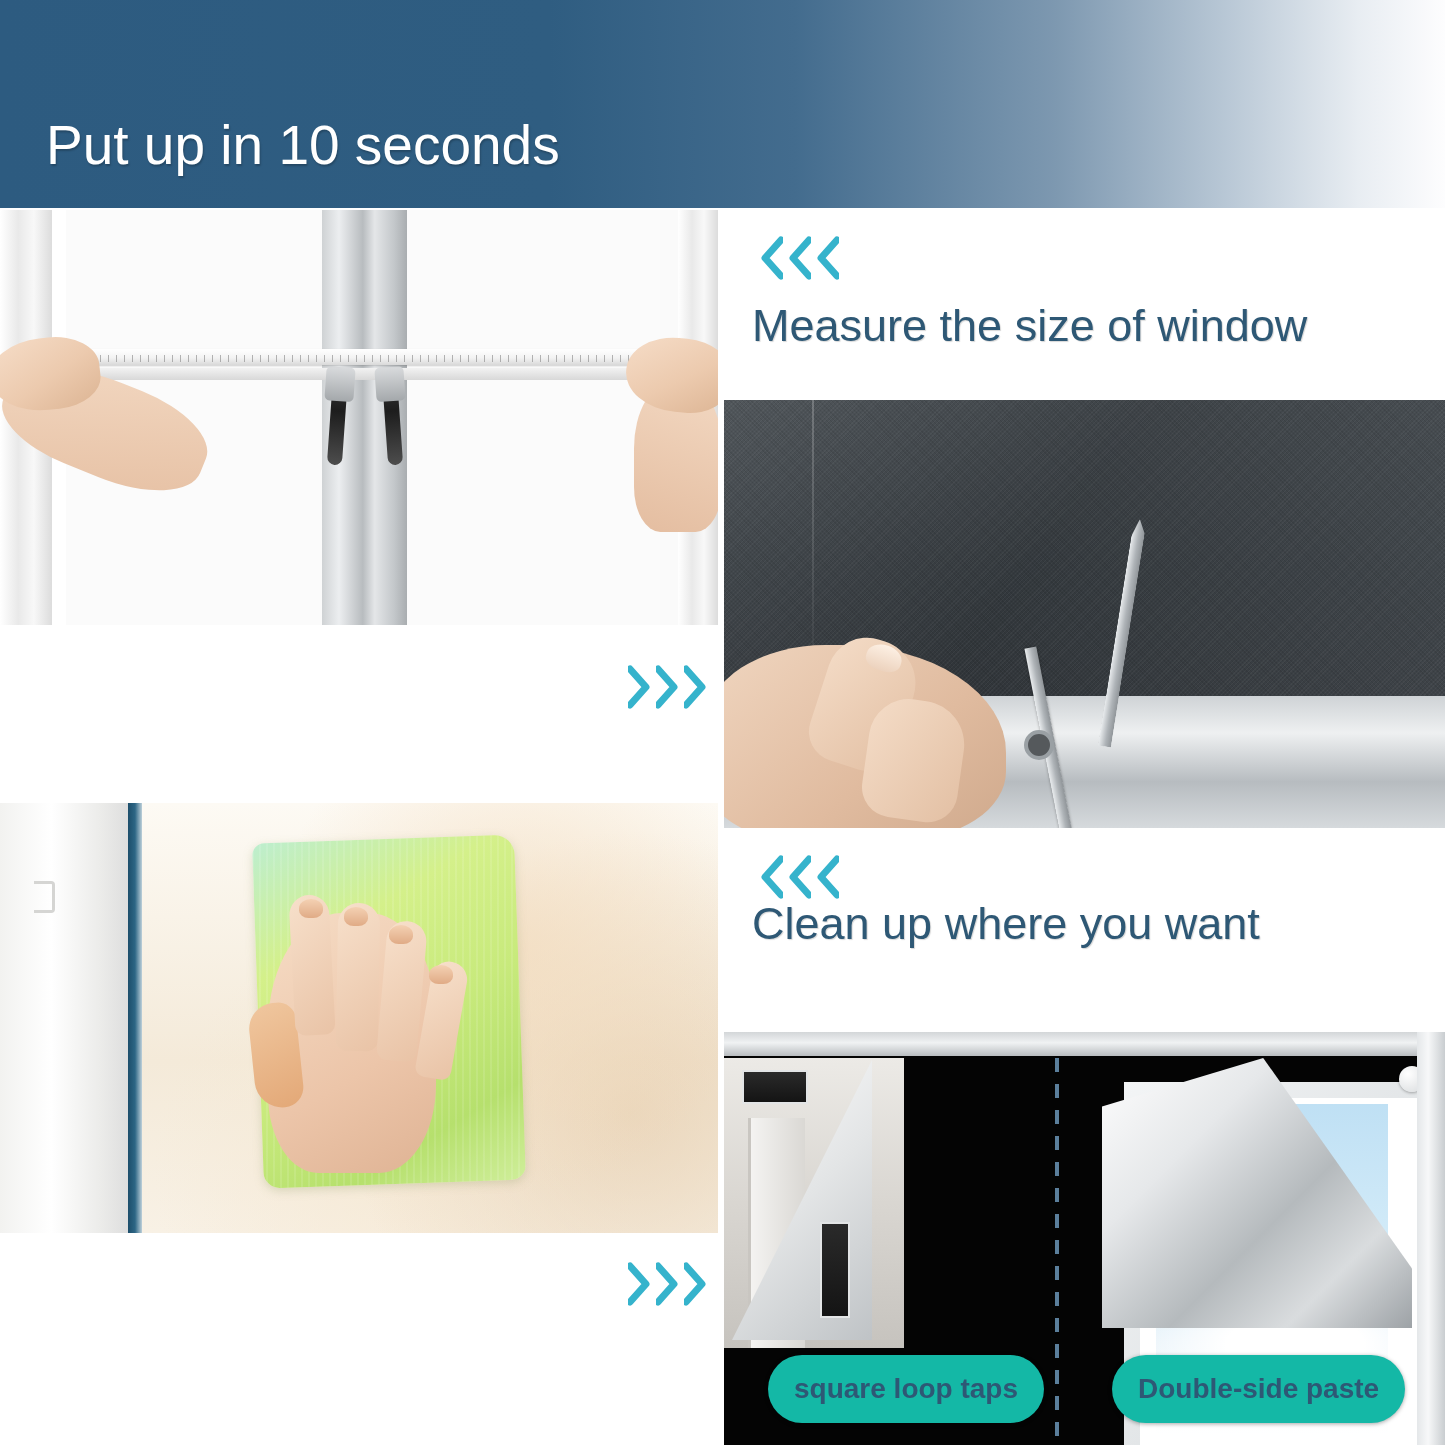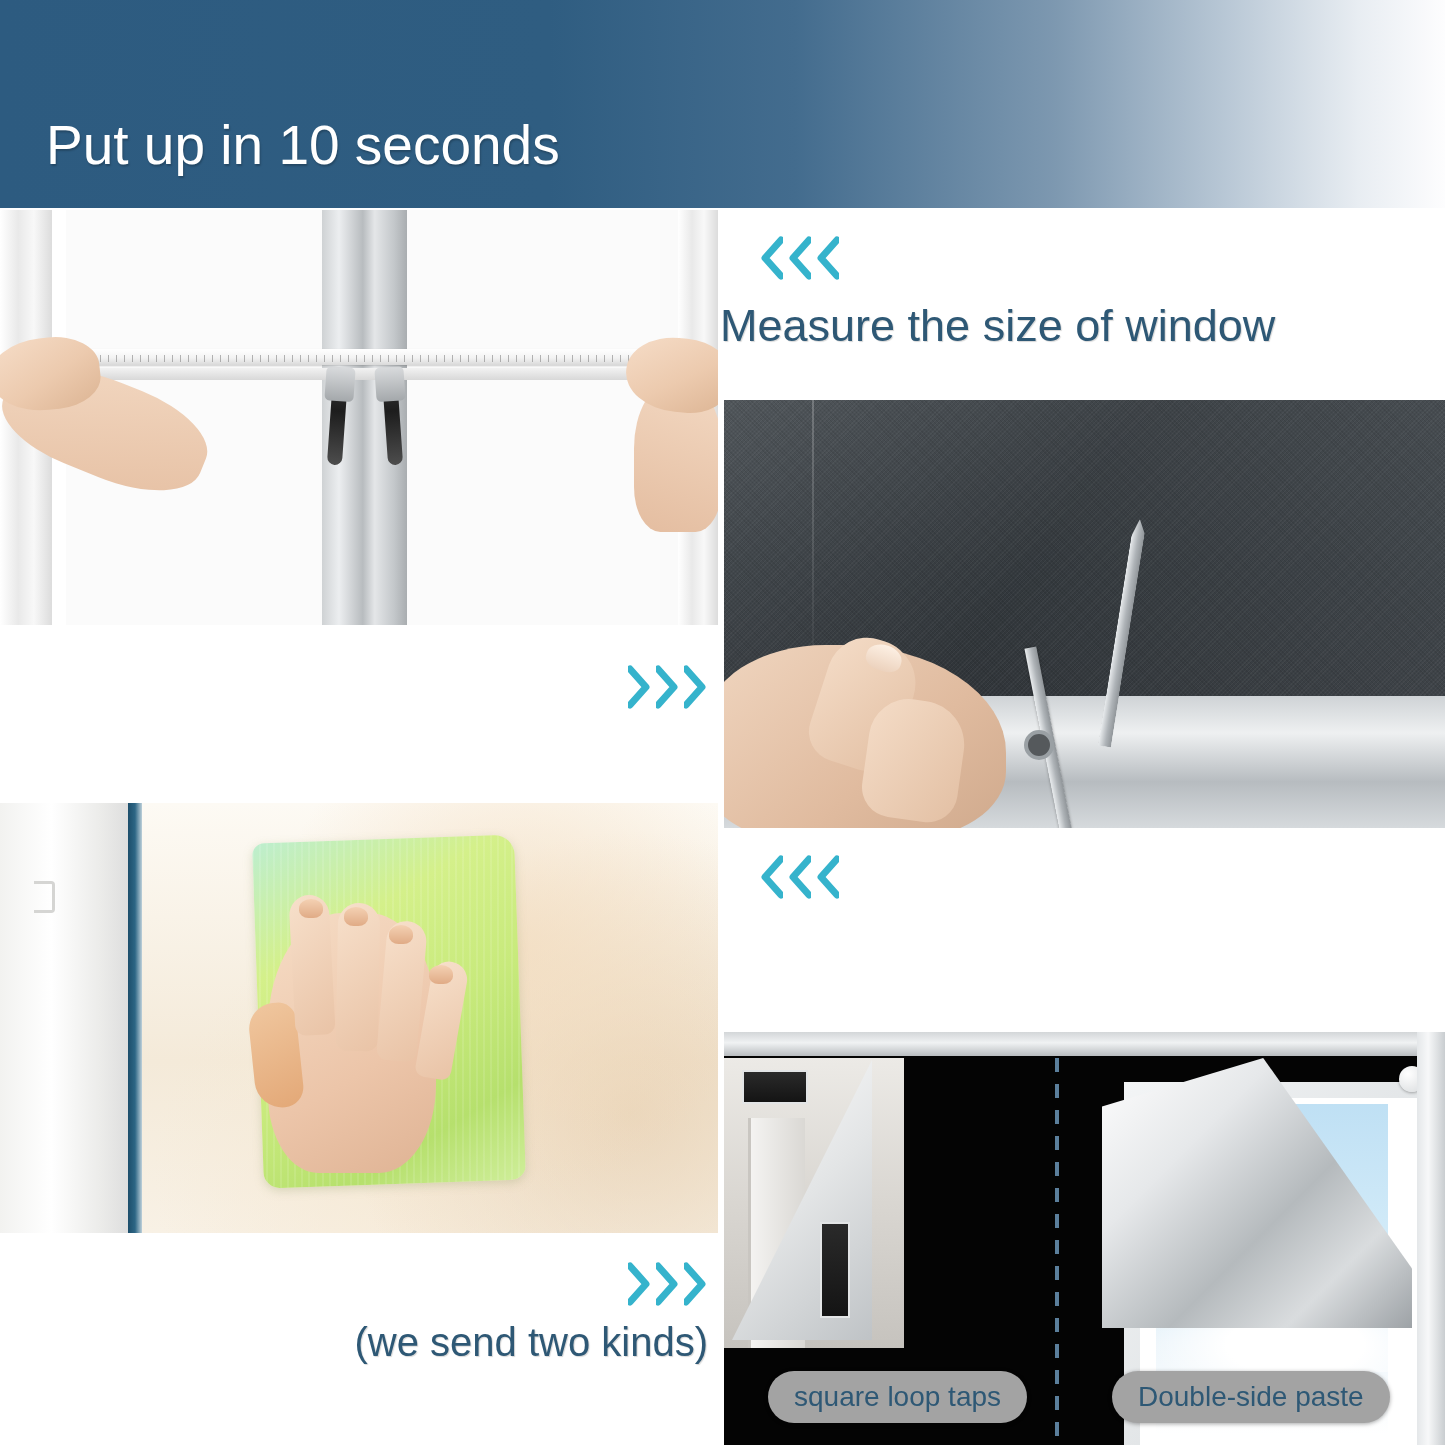--- a/index.html
+++ b/index.html
@@ -327,27 +327,28 @@
     border-radius: 50%;
     box-shadow: 0 1px 3px rgba(0,0,0,.3);
   }
   .p4 .dash {
     position:absolute; left: 331px; top: 26px; width: 4px; bottom: 0;
     background: repeating-linear-gradient(to bottom,
       #5b7f9c 0 14px, transparent 14px 26px);
   }
   .p4 .pill {
     position:absolute;
-    background: #a3a3a3;
+    background: #14b8a6;
     border-radius: 40px;
     color: #2e5875;
     font-size: 28px;
-    padding: 10px 26px;
+    padding: 18px 26px;
     white-space: nowrap;
     box-shadow: 0 1px 4px rgba(0,0,0,.35);
+    font-weight: bold;
   }
   .p4 .pill-left  { left: 44px;  bottom: 22px; }
   .p4 .pill-right { left: 388px; bottom: 22px; }
 </style>
 </head>
 <body>
 
 <div id="page">
 
   <div class="banner">
@@ -376,21 +377,21 @@
     <svg width="26" height="44" viewBox="0 0 26 44">
       <path d="M24 4 L8 22 L24 40" fill="none" stroke="#35b3cc" stroke-width="7" stroke-linecap="round" stroke-linejoin="round"></path>
     </svg>
     <svg width="26" height="44" viewBox="0 0 26 44">
       <path d="M24 4 L8 22 L24 40" fill="none" stroke="#35b3cc" stroke-width="7" stroke-linecap="round" stroke-linejoin="round"></path>
     </svg>
     <svg width="26" height="44" viewBox="0 0 26 44">
       <path d="M24 4 L8 22 L24 40" fill="none" stroke="#35b3cc" stroke-width="7" stroke-linecap="round" stroke-linejoin="round"></path>
     </svg>
   </div>
-  <div class="caption" style="left:720px; top:300px;">Measure the size of window</div>
+  <div class="caption" style="left:752px; top:300px;">Measure the size of window</div>
 
   <div class="photo p2">
     <div class="fabric"></div>
     <div class="fold"></div>
     <div class="silver"></div>
     <div class="scissor-blade blade-a"></div>
     <div class="scissor-blade blade-b"></div>
     <div class="pivot"></div>
     <div class="hand2"></div>
     <div class="finger f1"></div>
@@ -433,20 +434,21 @@
       <path d="M24 4 L8 22 L24 40" fill="none" stroke="#35b3cc" stroke-width="7" stroke-linecap="round" stroke-linejoin="round"></path>
     </svg>
     <svg width="26" height="44" viewBox="0 0 26 44">
       <path d="M24 4 L8 22 L24 40" fill="none" stroke="#35b3cc" stroke-width="7" stroke-linecap="round" stroke-linejoin="round"></path>
     </svg>
     <svg width="26" height="44" viewBox="0 0 26 44">
       <path d="M24 4 L8 22 L24 40" fill="none" stroke="#35b3cc" stroke-width="7" stroke-linecap="round" stroke-linejoin="round"></path>
     </svg>
   </div>
   <div class="caption" style="left:752px; top:898px;">
+    <span>Clean up where you want</span>
   </div>
 
   <div class="photo p4">
     <div class="black"></div>
     <div class="room">
       <div class="room-door"></div>
     </div>
     <div class="peel-l2"></div>
     <div class="tab tab-a"></div>
     <div class="tab tab-b"></div>
@@ -470,16 +472,15 @@
       <path d="M2 4 L18 22 L2 40" fill="none" stroke="#35b3cc" stroke-width="7" stroke-linecap="round" stroke-linejoin="round"></path>
     </svg>
     <svg width="26" height="44" viewBox="0 0 26 44">
       <path d="M2 4 L18 22 L2 40" fill="none" stroke="#35b3cc" stroke-width="7" stroke-linecap="round" stroke-linejoin="round"></path>
     </svg>
     <svg width="26" height="44" viewBox="0 0 26 44">
       <path d="M2 4 L18 22 L2 40" fill="none" stroke="#35b3cc" stroke-width="7" stroke-linecap="round" stroke-linejoin="round"></path>
     </svg>
   </div>
   <div class="caption" style="left:48px; top:1320px; text-align:right; width:660px;">
-    <span class="sub">(we send two kinds)</span>
   </div>
 
 </div>
 
 </body></html>

